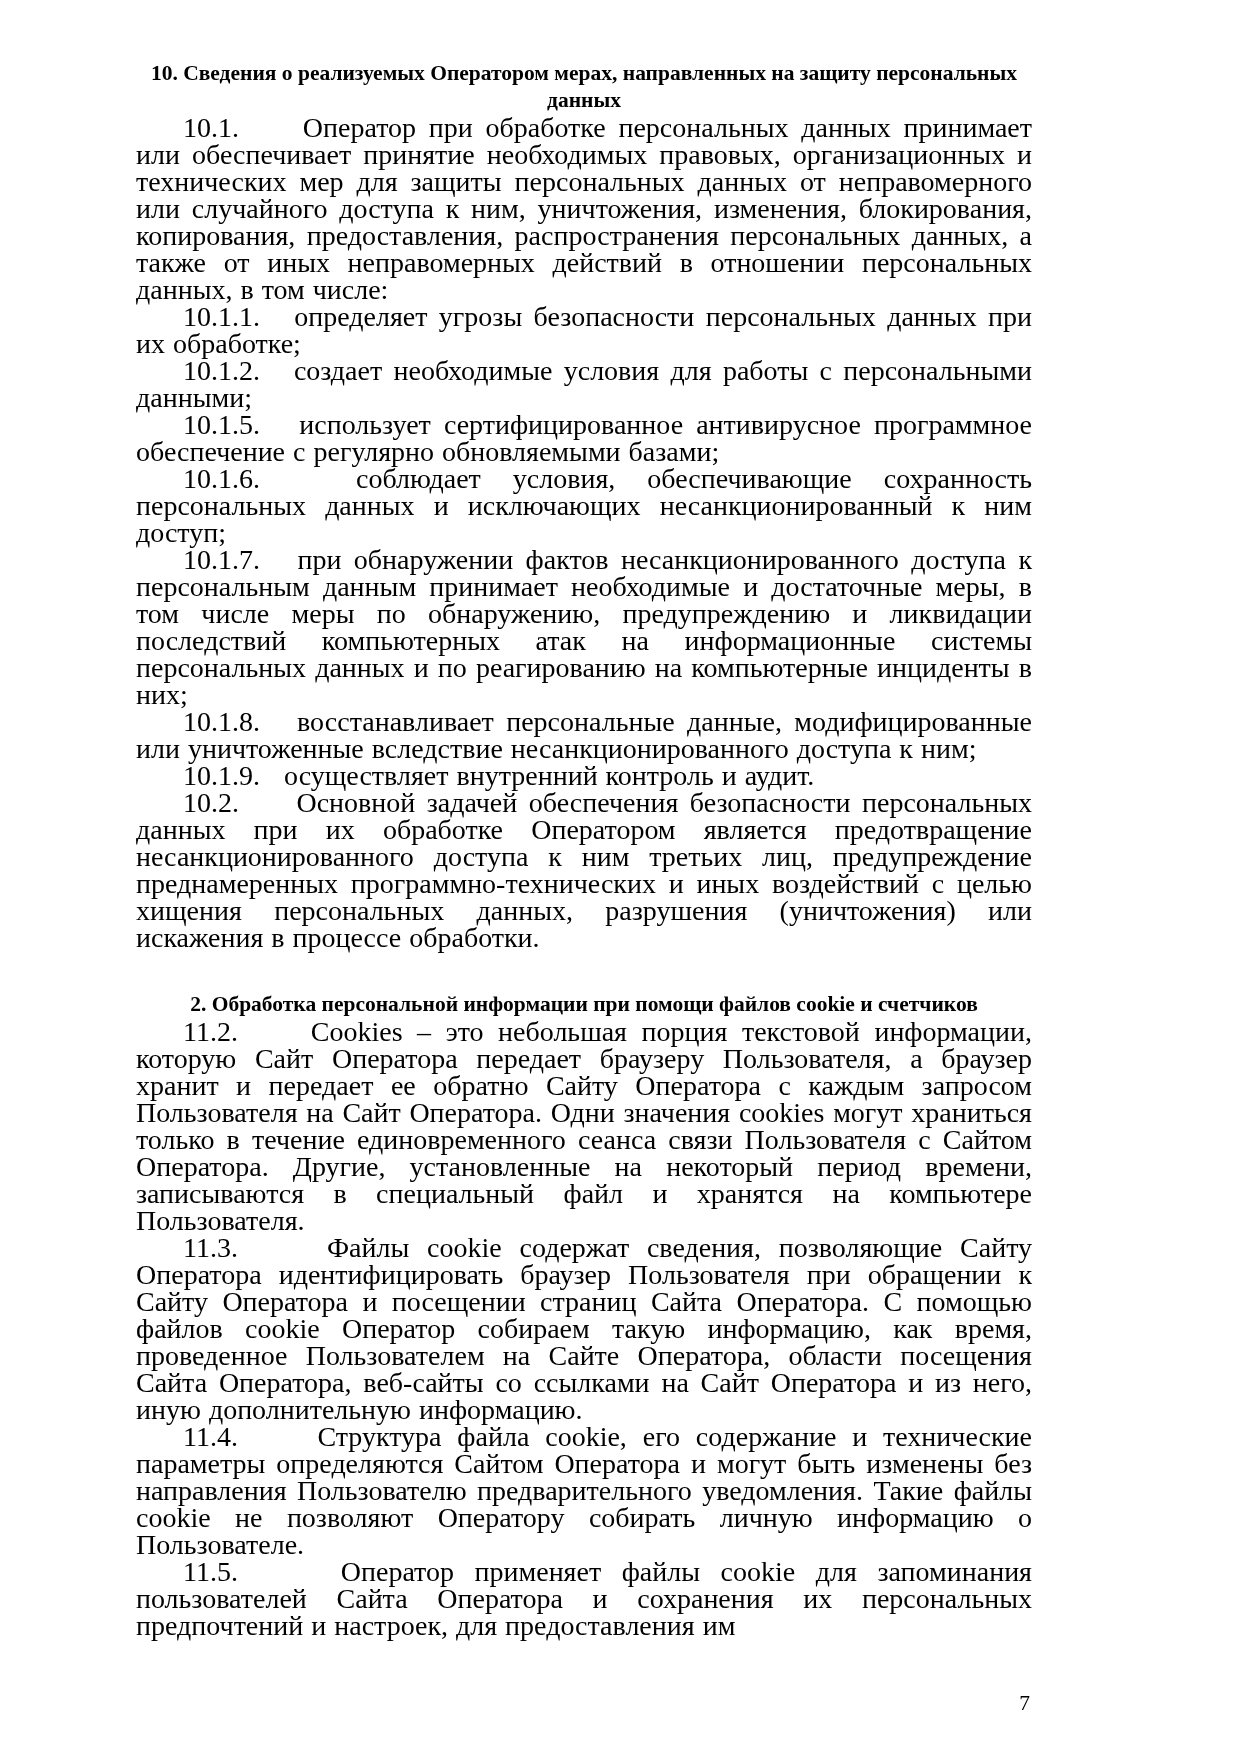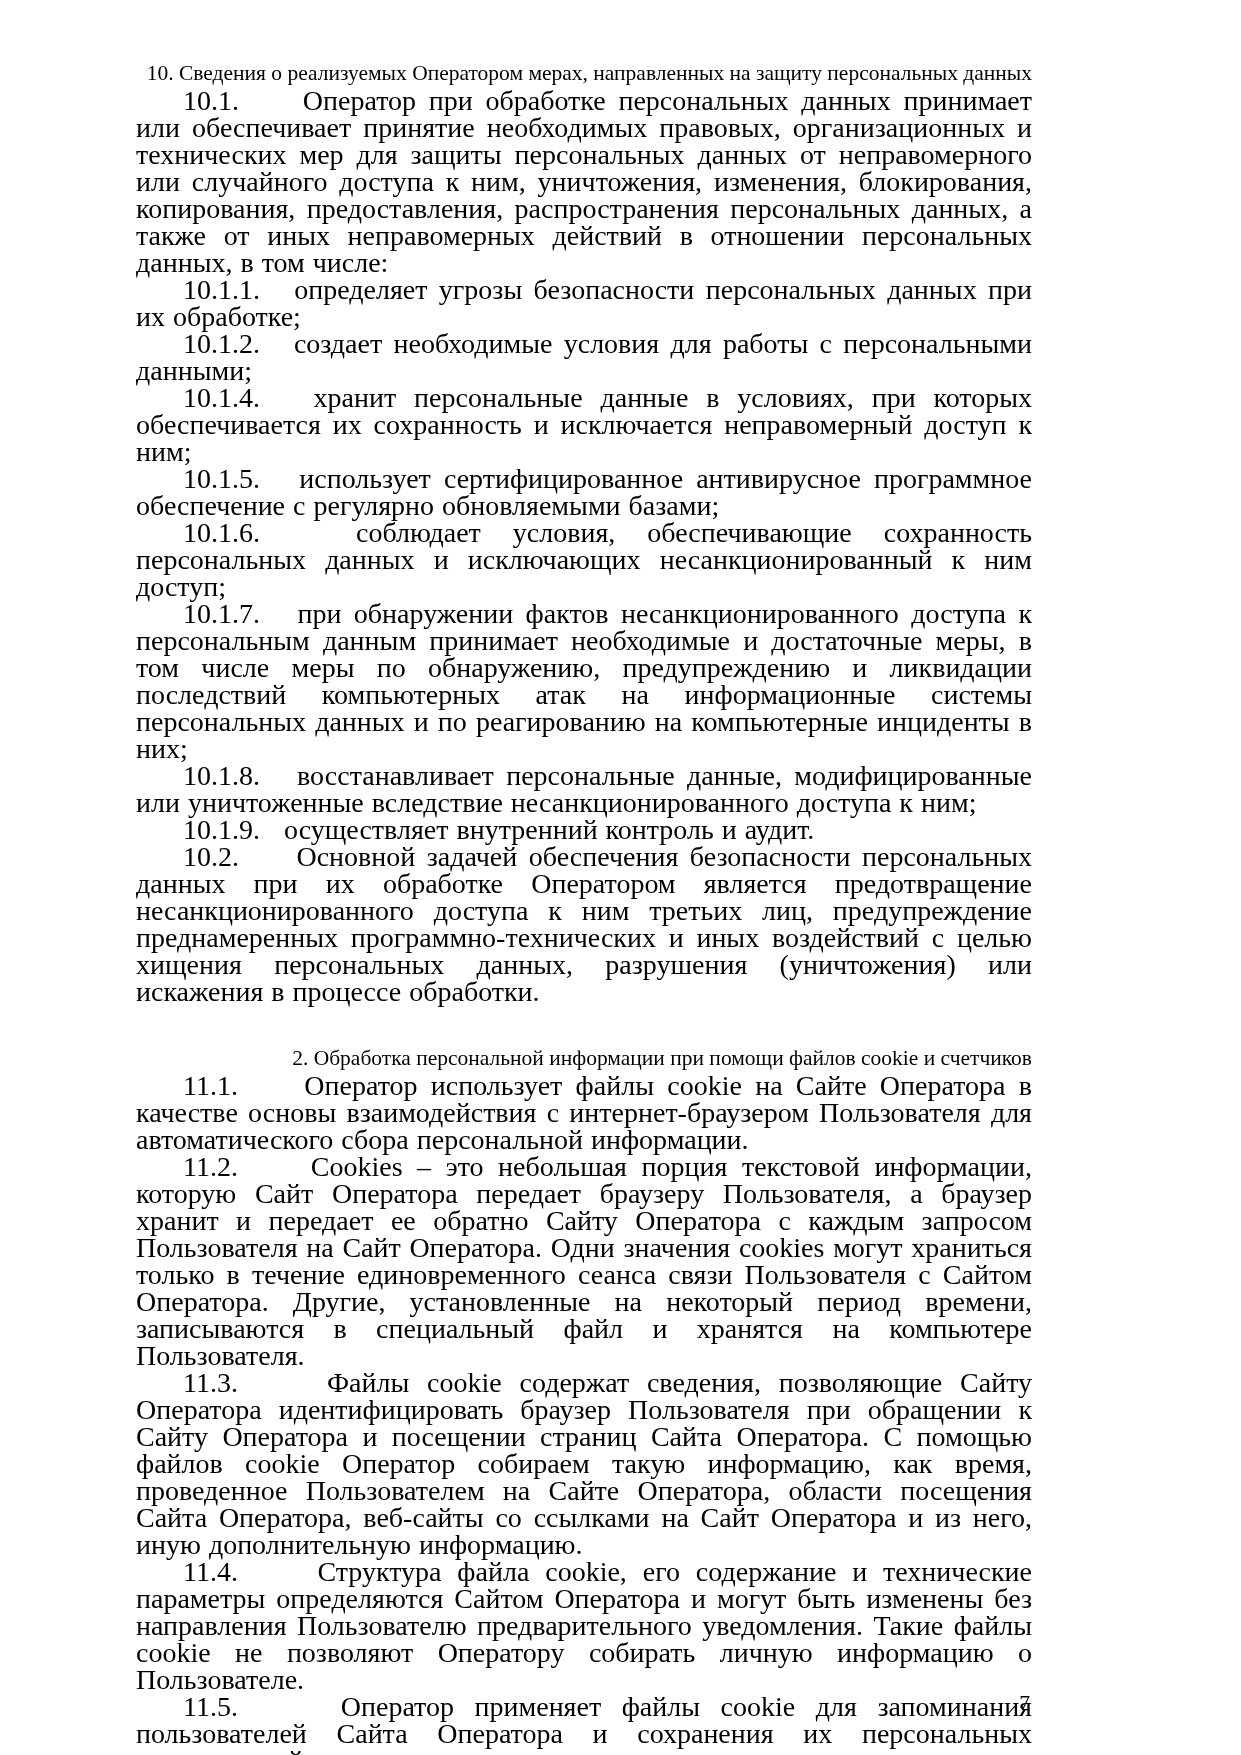--- a/index.html
+++ b/index.html
@@ -25,22 +25,22 @@
   }
   .content {
     position: absolute;
     top: 60px;
     left: 136px;
     width: 896px;
   }
   h2.doc-heading {
     font-size: 21.5px;
     line-height: 27px;
-    font-weight: normal;
-    text-align: right;
+    font-weight: bold;
+    text-align: center;
     margin: 0;
     padding: 0;
   }
   h2.doc-heading.spaced {
     margin-top: 40px;
   }
   p.doc-par {
     font-size: 28px;
     line-height: 27px;
     text-align: justify;
@@ -61,32 +61,30 @@
 <body>
 
 <div class="page">
   <div class="content">
 
     <section>
       <h2 class="doc-heading">10. Сведения о реализуемых Оператором мерах, направленных на защиту персональных данных</h2>
       <p class="doc-par">10.1.&nbsp;&nbsp;&nbsp;&nbsp;&nbsp;Оператор при обработке персональных данных принимает или обеспечивает принятие необходимых правовых, организационных и технических мер для защиты персональных данных от неправомерного или случайного доступа к ним, уничтожения, изменения, блокирования, копирования, предоставления, распространения персональных данных, а также от иных неправомерных действий в отношении персональных данных, в том числе:</p>
       <p class="doc-par">10.1.1.&nbsp;&nbsp;&nbsp;определяет угрозы безопасности персональных данных при их обработке;</p>
       <p class="doc-par">10.1.2.&nbsp;&nbsp;&nbsp;создает необходимые условия для работы с персональными данными;</p>
-      <p class="doc-par">10.1.4.&nbsp;&nbsp;&nbsp;хранит персональные данные в условиях, при которых обеспечивается их сохранность и исключается неправомерный доступ к ним;</p>
       <p class="doc-par">10.1.5.&nbsp;&nbsp;&nbsp;использует сертифицированное антивирусное программное обеспечение с регулярно обновляемыми базами;</p>
       <p class="doc-par">10.1.6.&nbsp;&nbsp;&nbsp;соблюдает условия, обеспечивающие сохранность персональных данных и исключающих несанкционированный к ним доступ;</p>
       <p class="doc-par">10.1.7.&nbsp;&nbsp;&nbsp;при обнаружении фактов несанкционированного доступа к персональным данным принимает необходимые и достаточные меры, в том числе меры по обнаружению, предупреждению и ликвидации последствий компьютерных атак на информационные системы персональных данных и по реагированию на компьютерные инциденты в них;</p>
       <p class="doc-par">10.1.8.&nbsp;&nbsp;&nbsp;восстанавливает персональные данные, модифицированные или уничтоженные вследствие несанкционированного доступа к ним;</p>
       <p class="doc-par">10.1.9.&nbsp;&nbsp;&nbsp;осуществляет внутренний контроль и аудит.</p>
       <p class="doc-par">10.2.&nbsp;&nbsp;&nbsp;&nbsp;&nbsp;Основной задачей обеспечения безопасности персональных данных при их обработке Оператором является предотвращение несанкционированного доступа к ним третьих лиц, предупреждение преднамеренных программно-технических и иных воздействий с целью хищения персональных данных, разрушения (уничтожения) или искажения в процессе обработки.</p>
     </section>
 
     <section>
       <h2 class="doc-heading spaced">2. Обработка персональной информации при помощи файлов cookie и счетчиков</h2>
-      <p class="doc-par">11.1.&nbsp;&nbsp;&nbsp;&nbsp;&nbsp;Оператор использует файлы cookie на Сайте Оператора в качестве основы взаимодействия с интернет-браузером Пользователя для автоматического сбора персональной информации.</p>
       <p class="doc-par">11.2.&nbsp;&nbsp;&nbsp;&nbsp;&nbsp;Cookies – это небольшая порция текстовой информации, которую Сайт Оператора передает браузеру Пользователя, а браузер хранит и передает ее обратно Сайту Оператора с каждым запросом Пользователя на Сайт Оператора. Одни значения cookies могут храниться только в течение единовременного сеанса связи Пользователя с Сайтом Оператора. Другие, установленные на некоторый период времени, записываются в специальный файл и хранятся на компьютере Пользователя.</p>
       <p class="doc-par">11.3.&nbsp;&nbsp;&nbsp;&nbsp;&nbsp;Файлы cookie содержат сведения, позволяющие Сайту Оператора идентифицировать браузер Пользователя при обращении к Сайту Оператора и посещении страниц Сайта Оператора. С помощью файлов cookie Оператор собираем такую информацию, как время, проведенное Пользователем на Сайте Оператора, области посещения Сайта Оператора, веб-сайты со ссылками на Сайт Оператора и из него, иную дополнительную информацию.</p>
       <p class="doc-par">11.4.&nbsp;&nbsp;&nbsp;&nbsp;&nbsp;Структура файла cookie, его содержание и технические параметры определяются Сайтом Оператора и могут быть изменены без направления Пользователю предварительного уведомления. Такие файлы cookie не позволяют Оператору собирать личную информацию о Пользователе.</p>
       <p class="doc-par">11.5.&nbsp;&nbsp;&nbsp;&nbsp;&nbsp;Оператор применяет файлы cookie для запоминания пользователей Сайта Оператора и сохранения их персональных предпочтений и настроек, для предоставления им</p>
     </section>
 
   </div>
 
   <div class="page-number">7</div>
 </div>

